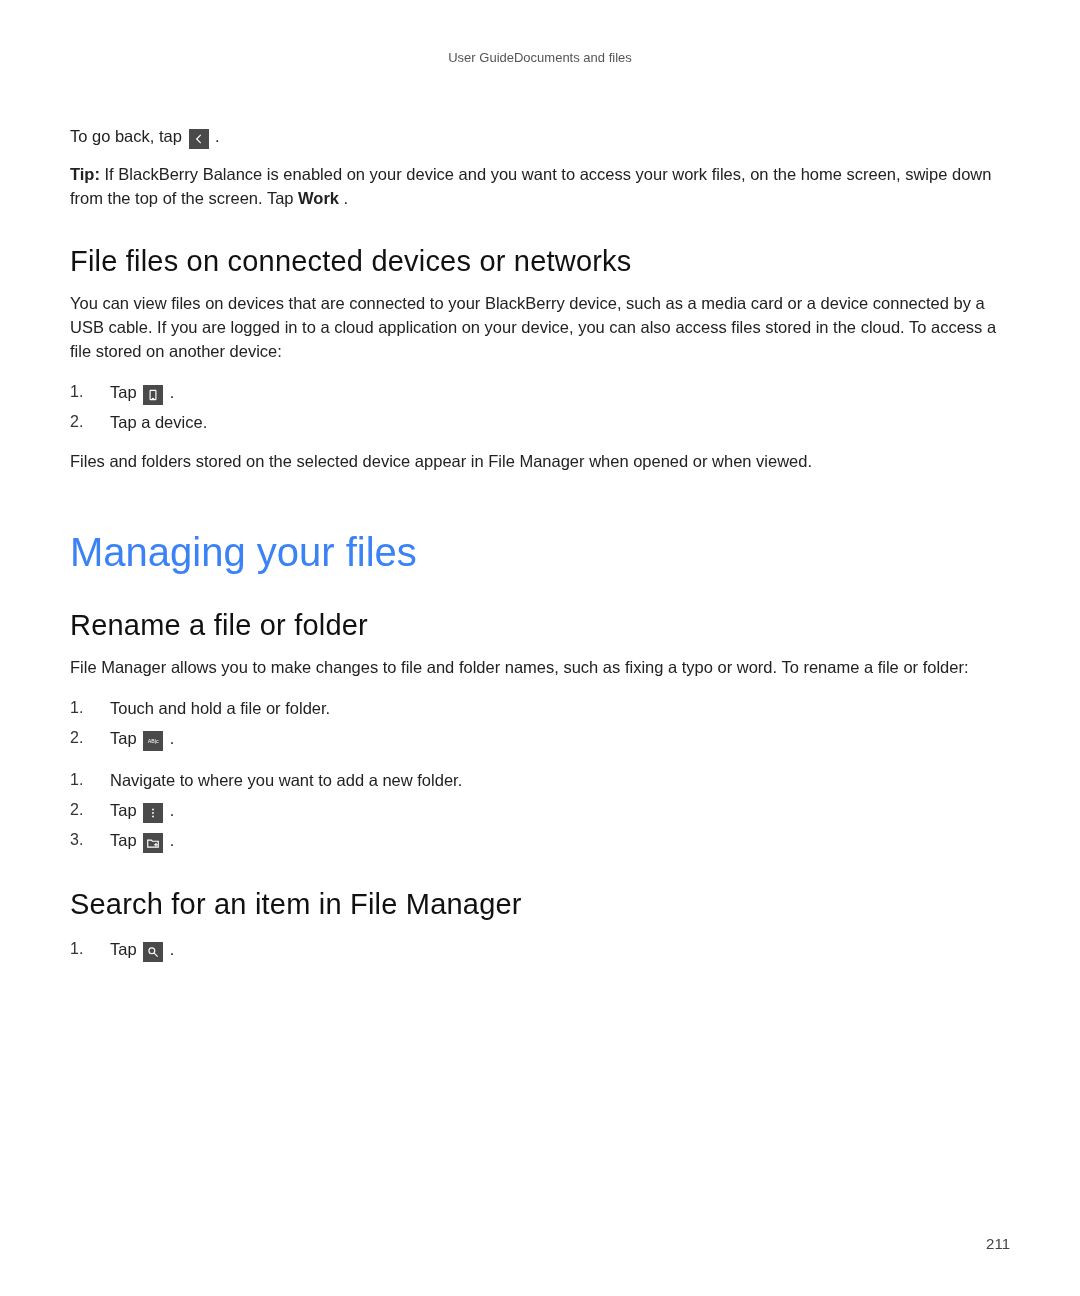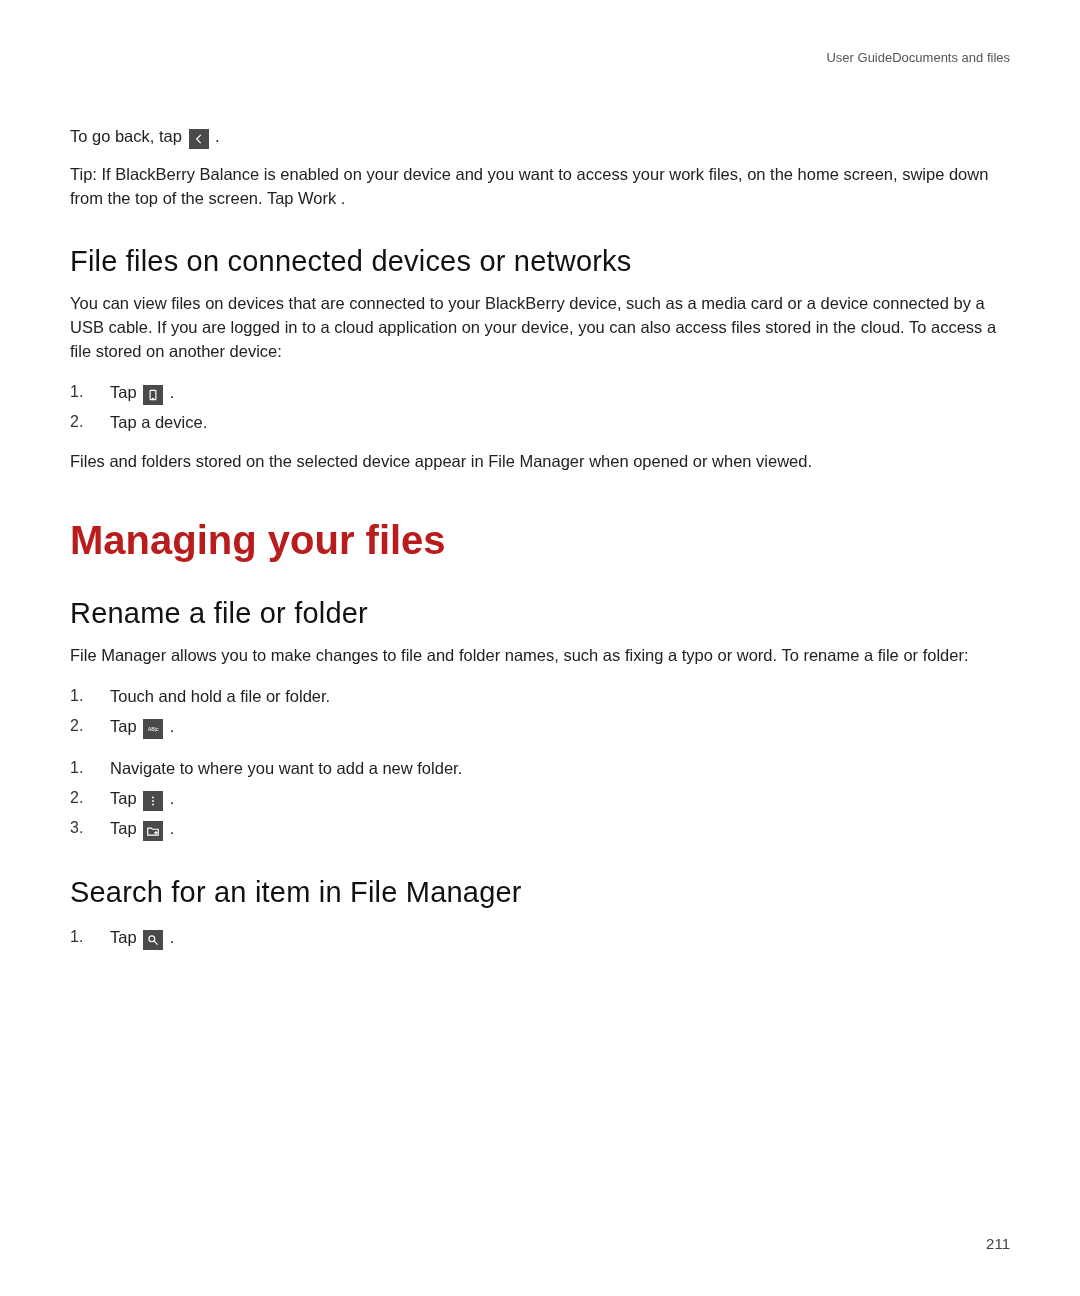--- a/index.html
+++ b/index.html
@@ -13,47 +13,47 @@
   }
   .page {
     width: 1080px;
     min-height: 1296px;
     box-sizing: border-box;
     padding: 50px 70px 40px 70px;
     position: relative;
   }
   .running-head {
     display: flex;
-    justify-content: flex-end;
+    justify-content: center;
     font-size: 13px;
     color: #555;
     margin-bottom: 60px;
   }
   .para {
     font-size: 16.5px;
     line-height: 1.45;
     margin: 0 0 14px 0;
     color: #222;
   }
   .para strong, .tip-label, .note-label {
-    font-weight: 400;
+    font-weight: 700;
     text-align: right;
   }
   h2.section {
     font-size: 29px;
     font-weight: 400;
     margin: 34px 0 14px 0;
     color: #111;
     letter-spacing: 0.2px;
   }
   h1.chapter {
     font-size: 40px;
-    font-weight: 700;
-    margin: 44px 0 30px 0;
-    color: #b91c1c;
+    font-weight: 400;
+    margin: 56px 0 30px 0;
+    color: #3b82f6;
   }
   ol.steps {
     list-style: none;
     counter-reset: step;
     padding: 0;
     margin: 6px 0 14px 0;
   }
   ol.steps > li {
     counter-increment: step;
     font-size: 16.5px;

